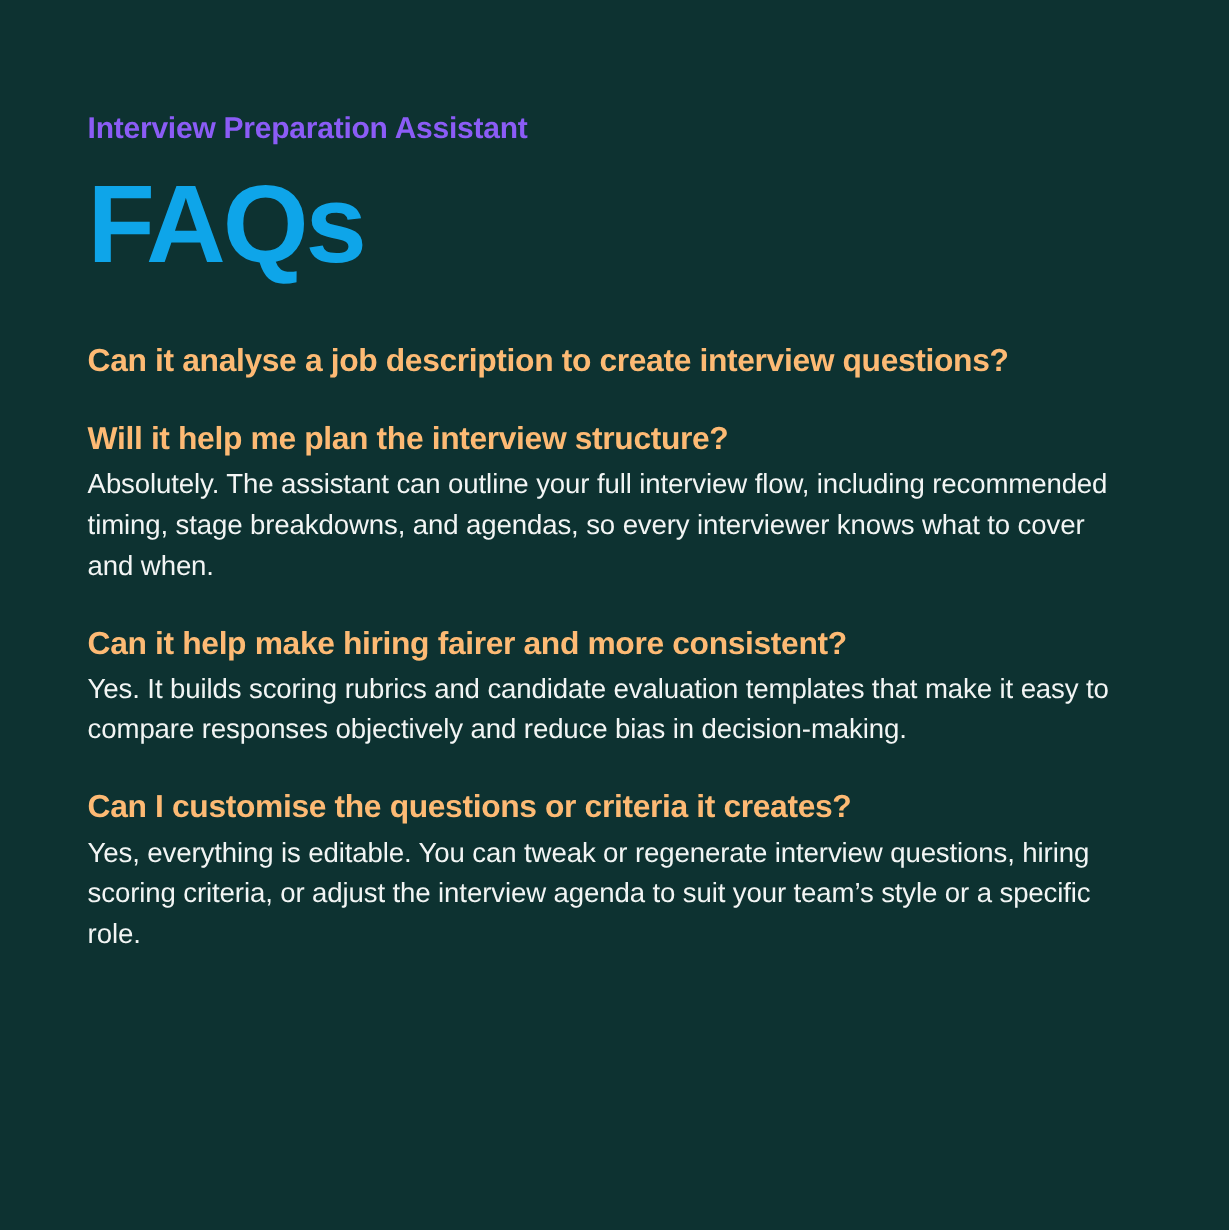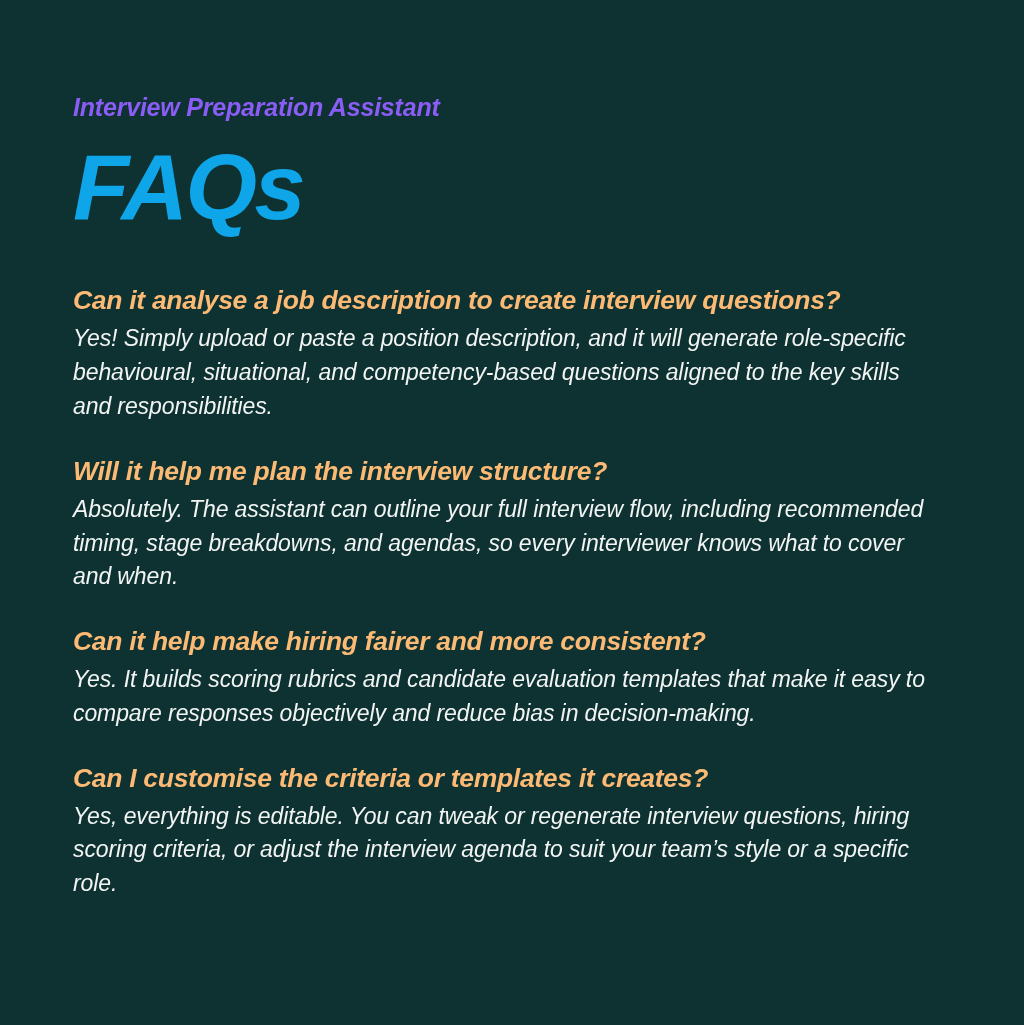--- a/index.html
+++ b/index.html
@@ -12,21 +12,20 @@
     background: #0d3231;
     font-family: "Liberation Sans", sans-serif;
     overflow: hidden;
   }
   .page {
     box-sizing: border-box;
     width: 1024px;
     height: 1025px;
     padding: 92px 72px 0 73px;
     background: #0d3231;
-    font-style: italic;
   }
   .eyebrow {
     font-size: 25px;
     font-weight: bold;
     color: #8b5cf6;
     letter-spacing: -0.2px;
     line-height: 1.2;
     margin: 0 0 22px 0;
   }
   .title {
@@ -72,32 +71,31 @@
 <div class="page">
 
   <div class="eyebrow">Interview Preparation Assistant</div>
 
   <h1 class="title">FAQs</h1>
 
   <div class="faq-list">
 
     <div class="faq-item">
       <div class="faq-q">Can it analyse a job description to create interview questions?</div>
-      <p class="faq-a">Yes! Simply upload or paste a position description, and it will generate role-specific behavioural, situational, and competency-based questions aligned to the key skills and responsibilities.</p>
     </div>
 
     <div class="faq-item">
       <div class="faq-q">Will it help me plan the interview structure?</div>
       <p class="faq-a">Absolutely. The assistant can outline your full interview flow, including recommended timing, stage breakdowns, and agendas, so every interviewer knows what to cover and when.</p>
     </div>
 
     <div class="faq-item">
       <div class="faq-q">Can it help make hiring fairer and more consistent?</div>
       <p class="faq-a">Yes. It builds scoring rubrics and candidate evaluation templates that make it easy to compare responses objectively and reduce bias in decision-making.</p>
     </div>
 
     <div class="faq-item">
-      <div class="faq-q">Can I customise the criteria or templates it creates?</div>
+      <div class="faq-q">Can I customise the questions or criteria it creates?</div>
       <p class="faq-a">Yes, everything is editable. You can tweak or regenerate interview questions, hiring scoring criteria, or adjust the interview agenda to suit your team’s style or a specific role.</p>
     </div>
 
   </div>
 </div>
 
 </body></html>

